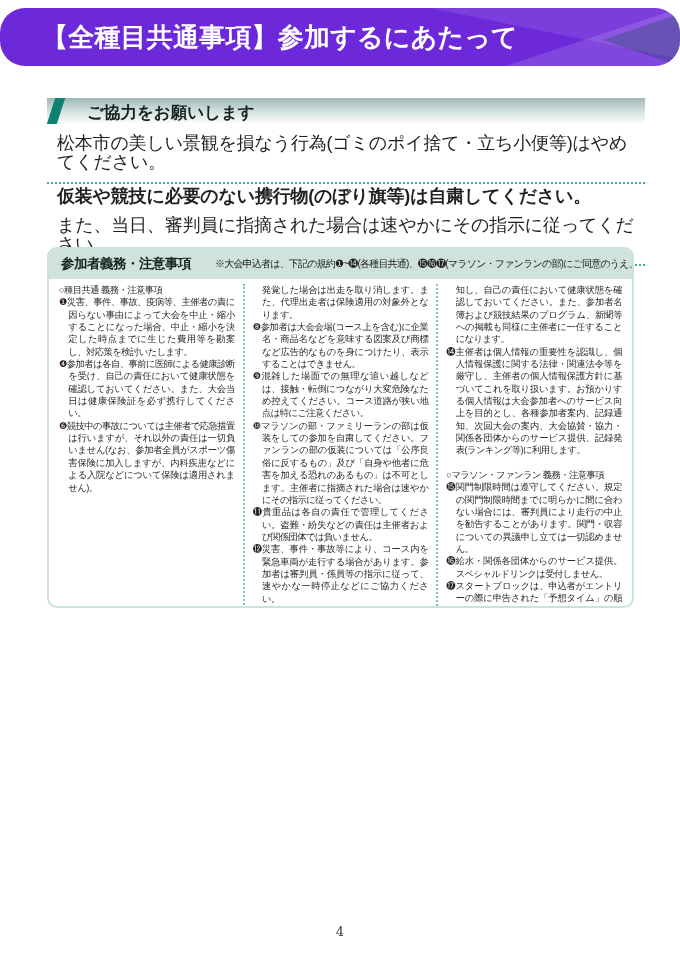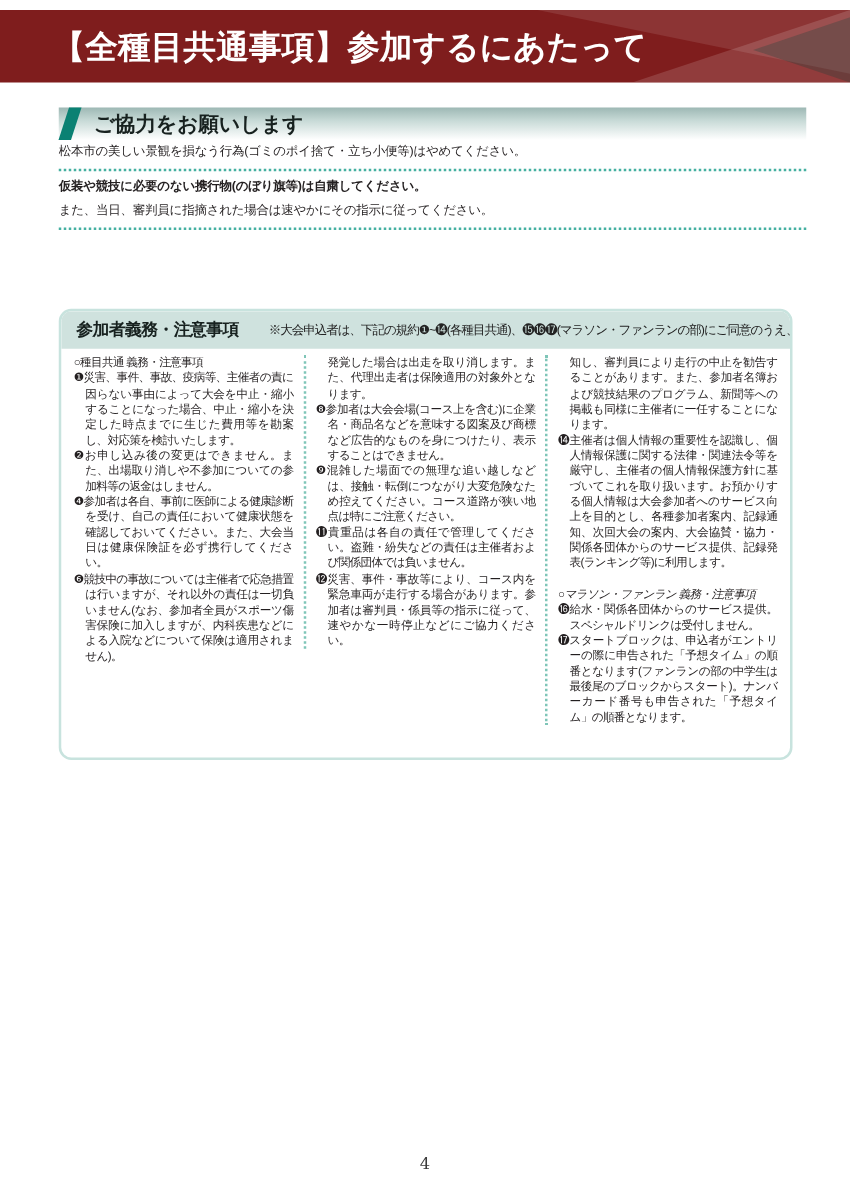--- a/index.html
+++ b/index.html
@@ -1,56 +1,56 @@
 <!DOCTYPE html>
 <html><head>
 <meta charset="utf-8">
 <style>
   html,body{margin:0;padding:0;background:#ffffff;}
   .page{position:relative;width:680px;height:962px;background:#ffffff;overflow:hidden;
         font-family:"Liberation Sans",sans-serif;color:#231f20;}
 
   
-  .banner{position:absolute;top:8px;left:0;width:680px;height:58px;background:#7f1d1d;overflow:hidden;}
+  .banner{position:absolute;top:8px;left:0;width:680px;height:58px;background:#6d28d9;overflow:hidden;border-radius:25px;}
   .banner .d1,.banner .d2,.banner .d3{position:absolute;top:0;right:0;height:100%;}
   .banner .d1{width:250px;background:rgba(255,255,255,0.10);clip-path:polygon(0 0,100% 88%,100% 0);}
   .banner .d2{width:205px;background:rgba(255,255,255,0.14);clip-path:polygon(15% 100%,100% 0,100% 100%);}
   .banner .d3{width:125px;background:rgba(0,62,54,0.25);clip-path:polygon(100% 10%,100% 100%,38% 55%);}
   .banner h1{position:relative;margin:0;padding:12px 0 0 42px;color:#ffffff;
              font-size:26px;line-height:34px;font-weight:bold;letter-spacing:0.2px;}
 
   
   .coop{position:absolute;top:86px;left:47px;width:598px;}
   .coop-bar{position:relative;height:26px;
             background:linear-gradient(180deg,#9db8b4 0%,#c9dbd8 42%,#ffffff 100%);}
   .accent{position:absolute;left:4px;top:0;width:10px;height:26px;background:#0b8173;
           transform:skewX(-18deg);}
-  .coop-bar h2{margin:0;padding:3px 0 0 28px;font-size:16.5px;line-height:22px;
+  .coop-bar h2{margin:12px;padding:3px 0 0 28px;font-size:16.5px;line-height:22px;
                font-weight:bold;color:#17211f;}
-  .coop p{margin:0;font-size:10px;line-height:19px;letter-spacing:-0.2px;}
+  .coop p{margin:10px;font-size:18px;line-height:19px;letter-spacing:-0.2px;}
   .p-first{margin-top:8px;}
   hr.dotted{border:none;border-top:2px dotted #45b0a1;margin:4px 0 3px;}
   .bold-line{font-weight:bold;font-size:14.2px;margin-top:3px !important;}
 
   
   .rules{position:absolute;top:247px;left:47px;width:587px;height:361px;box-sizing:border-box;
          border:2px solid #c8e3de;border-radius:10px;background:#ffffff;overflow:hidden;}
   .rules-header{height:30px;background:#cfe2de;display:flex;align-items:center;
                 padding:0 12px;gap:24px;border-radius:7px 7px 0 0;}
   .rules-header h3{margin:0;font-size:13.5px;font-weight:bold;letter-spacing:-0.5px;color:#17211f;white-space:nowrap;}
   .rules-header .note{font-size:10px;letter-spacing:-0.8px;white-space:nowrap;color:#232323;}
   .rules-body{display:flex;align-items:flex-start;padding:5px 2px 0;height:324px;box-sizing:border-box;}
   .col{flex:1 1 0;padding:0 8px;font-size:9.3px;line-height:12.35px;letter-spacing:-0.55px;
        text-align:justify;color:#231f20;overflow:hidden;}
   .col + .col{border-left:2px dotted #7fc5b8;}
   .col p{margin:0;}
   .rule-item{padding-left:1em;text-indent:-1em;}
   .rule-cont{padding-left:1em;}
   .rule-heading{font-weight:normal;}
-  .rule-heading2{margin-top:12px !important;font-style:italic;}
+  .rule-heading2{margin-top:12px !important;}
 
   
   .page-num{position:absolute;top:924px;left:0;width:680px;text-align:center;
             font-family:"DejaVu Serif",serif;font-size:13px;color:#3a3a3a;}
 </style>
 </head>
 <body>
 
 <div class="page">
 
@@ -76,39 +76,40 @@
   <section class="rules">
     <div class="rules-header">
       <h3>参加者義務・注意事項</h3>
       <span class="note">※大会申込者は、下記の規約❶~⓮(各種目共通)、⓯⓰⓱(マラソン・ファンランの部)にご同意のうえ、ご参加ください。</span>
     </div>
     <div class="rules-body">
 
       <div class="col">
         <p class="rule-heading">○種目共通 義務・注意事項</p>
         <p class="rule-item">❶災害、事件、事故、疫病等、主催者の責に因らない事由によって大会を中止・縮小することになった場合、中止・縮小を決定した時点までに生じた費用等を勘案し、対応策を検討いたします。</p>
-        <p class="rule-item">❷お申し込み後の変更はできません。また、出場取り消しや不参加についての参加料等の返金はしません。</p>
         <p class="rule-item">❹参加者は各自、事前に医師による健康診断を受け、自己の責任において健康状態を確認しておいてください。また、大会当日は健康保険証を必ず携行してください。</p>
         <p class="rule-item">❻競技中の事故については主催者で応急措置は行いますが、それ以外の責任は一切負いません(なお、参加者全員がスポーツ傷害保険に加入しますが、内科疾患などによる入院などについて保険は適用されません)。</p>
 
       </div>
 
       <div class="col">
         <p class="rule-cont">発覚した場合は出走を取り消します。また、代理出走者は保険適用の対象外となります。</p>
         <p class="rule-item">❽参加者は大会会場(コース上を含む)に企業名・商品名などを意味する図案及び商標など広告的なものを身につけたり、表示することはできません。</p>
         <p class="rule-item">❾混雑した場面での無理な追い越しなどは、接触・転倒につながり大変危険なため控えてください。コース道路が狭い地点は特にご注意ください。</p>
+        <p class="rule-item">❿マラソンの部・ファミリーランの部は仮装をしての参加を自粛してください。ファンランの部の仮装については「公序良俗に反するもの」及び「自身や他者に危害を加える恐れのあるもの」は不可とします。主催者に指摘された場合は速やかにその指示に従ってください。</p>
         <p class="rule-item">⓫貴重品は各自の責任で管理してください。盗難・紛失などの責任は主催者および関係団体では負いません。</p>
         <p class="rule-item">⓬災害、事件・事故等により、コース内を緊急車両が走行する場合があります。参加者は審判員・係員等の指示に従って、速やかな一時停止などにご協力ください。</p>
 
       </div>
 
       <div class="col">
-        <p class="rule-cont">知し、審判員により走行の中止を勧告することがあります。また、参加者名簿および競技結果のプログラム、新聞等への掲載も同様に主催者に一任することになります。</p>
+        <p class="rule-cont">知し、自己の責任において健康状態を確認しておいてください。また、参加者名簿および競技結果のプログラム、新聞等への掲載も同様に主催者に一任することになります。</p>
         <p class="rule-item">⓮主催者は個人情報の重要性を認識し、個人情報保護に関する法律・関連法令等を厳守し、主催者の個人情報保護方針に基づいてこれを取り扱います。お預かりする個人情報は大会参加者へのサービス向上を目的とし、各種参加者案内、記録通知、次回大会の案内、大会協賛・協力・関係各団体からのサービス提供、記録発表(ランキング等)に利用します。</p>
         <p class="rule-heading rule-heading2">○マラソン・ファンラン 義務・注意事項</p>
+        <p class="rule-item">⓯関門制限時間は遵守してください。規定の関門制限時間までに明らかに間に合わない場合には、審判員により走行の中止を勧告することがあります。関門・収容についての異議申し立ては一切認めません。</p>
         <p class="rule-item">⓰給水・関係各団体からのサービス提供。スペシャルドリンクは受付しません。</p>
         <p class="rule-item">⓱スタートブロックは、申込者がエントリーの際に申告された「予想タイム」の順番となります(ファンランの部の中学生は最後尾のブロックからスタート)。ナンバーカード番号も申告された「予想タイム」の順番となります。</p>
       </div>
 
     </div>
   </section>
 
   <div class="page-num">4</div>
 
 </div>

